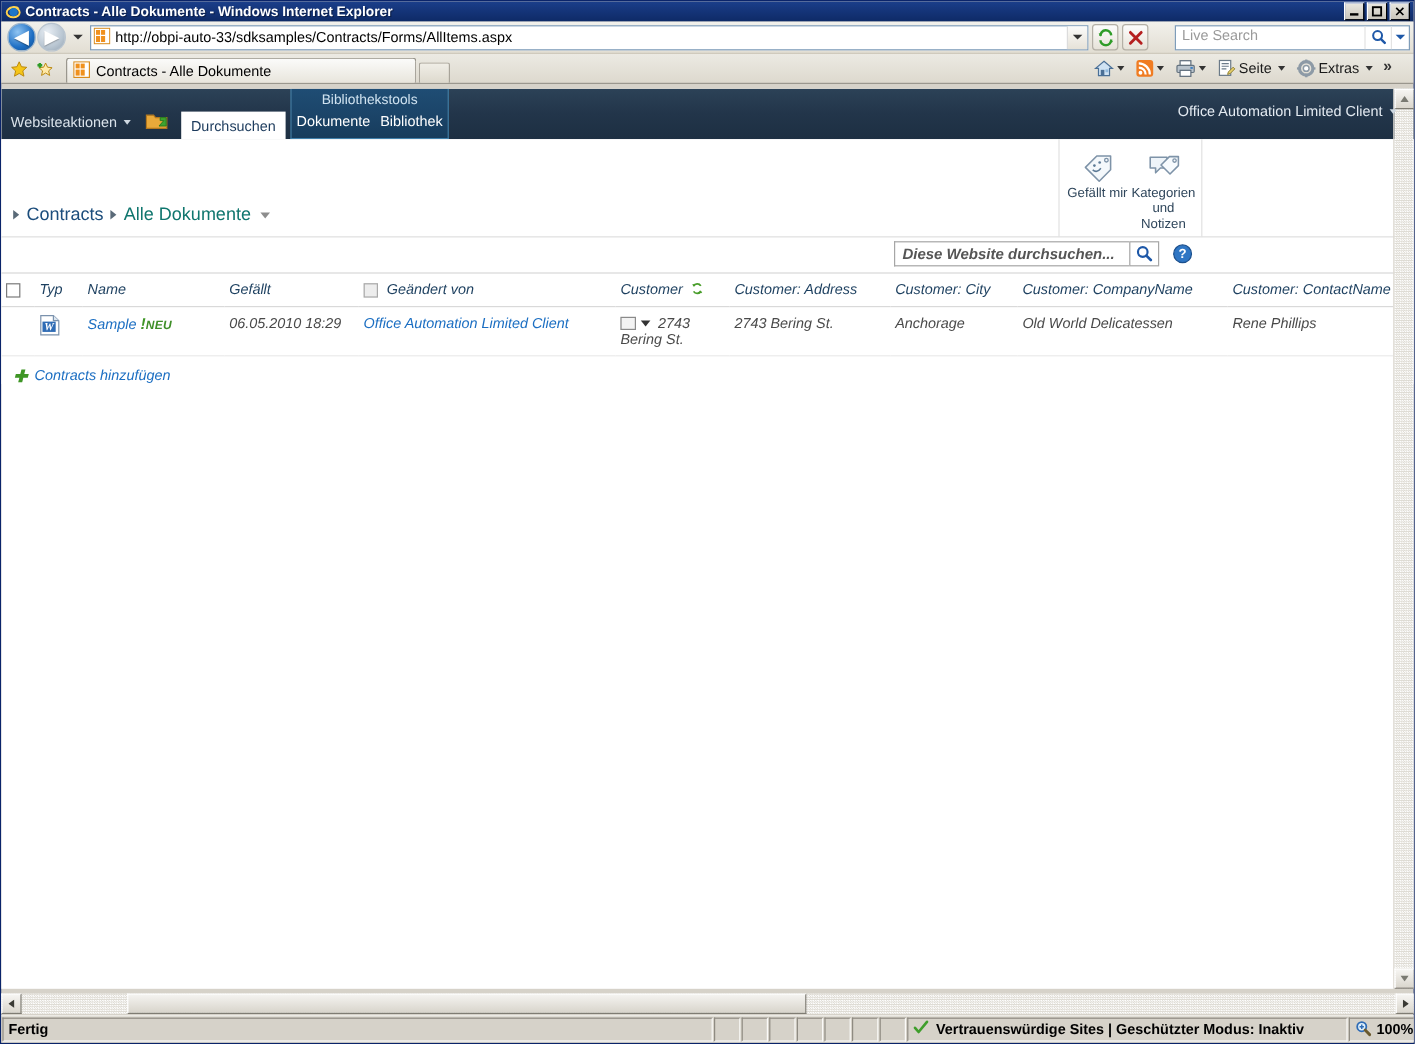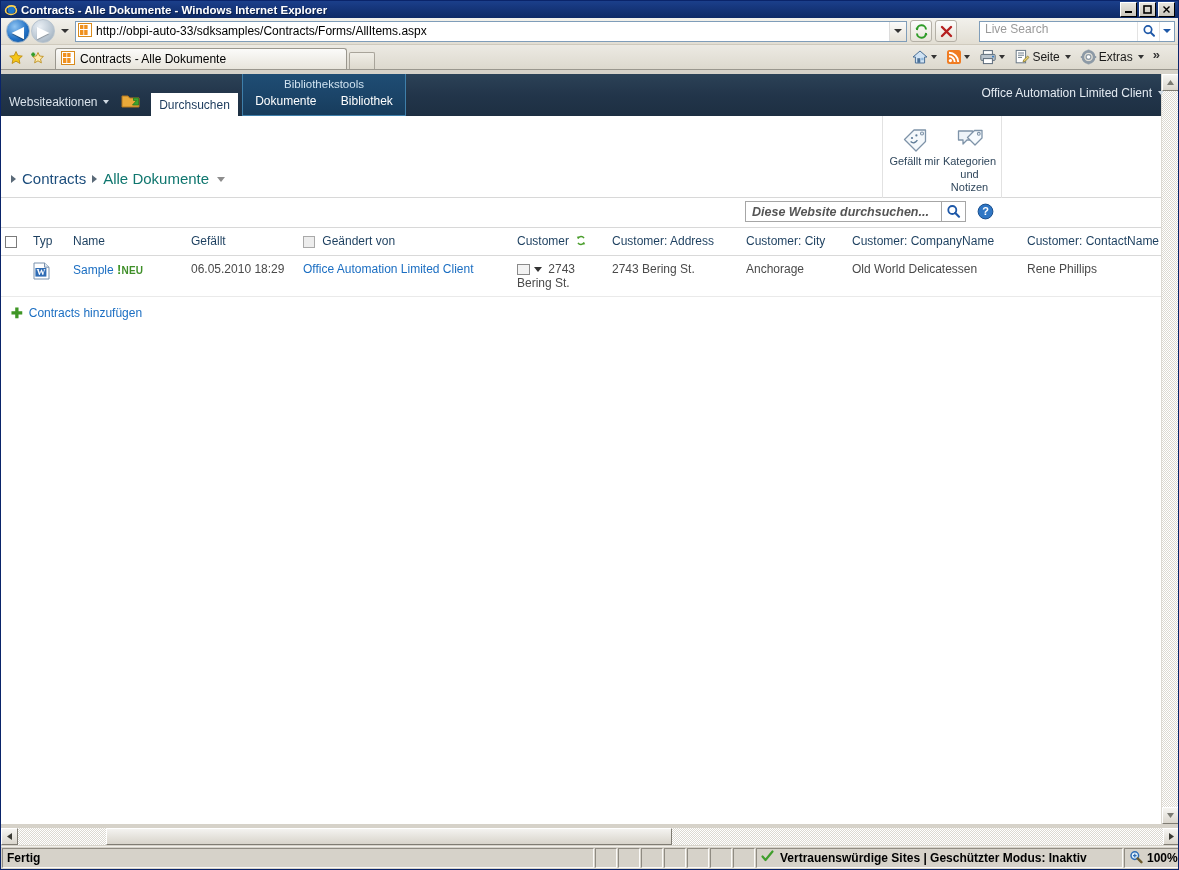--- a/index.html
+++ b/index.html
@@ -180,21 +180,21 @@
   #navbtn-icon { position:absolute; left: 120px; top: 18px; }
   #browse-tab {
     position: absolute; left: 150px; top: 19px;
     width: 87px; height: 23px;
     background: #fff;
     display:flex; align-items:center; justify-content:center;
     font-size: 12px; color: #1b3a5c;
   }
   #libtools {
     position: absolute; left: 241px; top: 0px;
-    width: 164px; height: 42px;
+    width: 132px; height: 42px;
     background: linear-gradient(to bottom,#1f4d74 0%, #1b4468 55%, #173c5c 100%);
     border: 1px solid #3f7faa; border-top: none;
     color: #dbe8f2;
   }
   #libtools .title {
     text-align:center; font-size: 11.5px; color:#cfe2f0; padding-top: 4px;
   }
   #libtools .tabs {
     display:flex; justify-content: space-around; margin-top: 4px;
     font-size: 12px; color:#fff;
@@ -255,21 +255,21 @@
     font-weight: bold;
   }
   #sp-search .field .ph { color:#555; font-style: italic; font-size: 12.5px; }
   #sp-search .gobtn {
     width: 25px; height: 21px; border: 1px solid #a6a6a6;
     background:#fff; display:flex;align-items:center;justify-content:center;
   }
   #sp-search .help { margin-left: 11px; display:flex; align-items:center; }
 
   
-  #listwrap { padding: 0; background:#fff; }
+  #listwrap { padding: 0; background:#fff;font-style:italic; }
   table.lv { border-collapse: collapse; width: 1160px; table-layout: fixed; }
   table.lv th {
     font-size: 12px; font-weight: normal; color: #1c3f5f;
     text-align: left; padding: 6px 4px 7px 4px;
     border-bottom: 1px solid #d9d9d9;
     vertical-align: middle; white-space: nowrap;
   }
   table.lv td {
     font-size: 12px; color: #4a4a4a;
     padding: 6px 4px; vertical-align: top;

